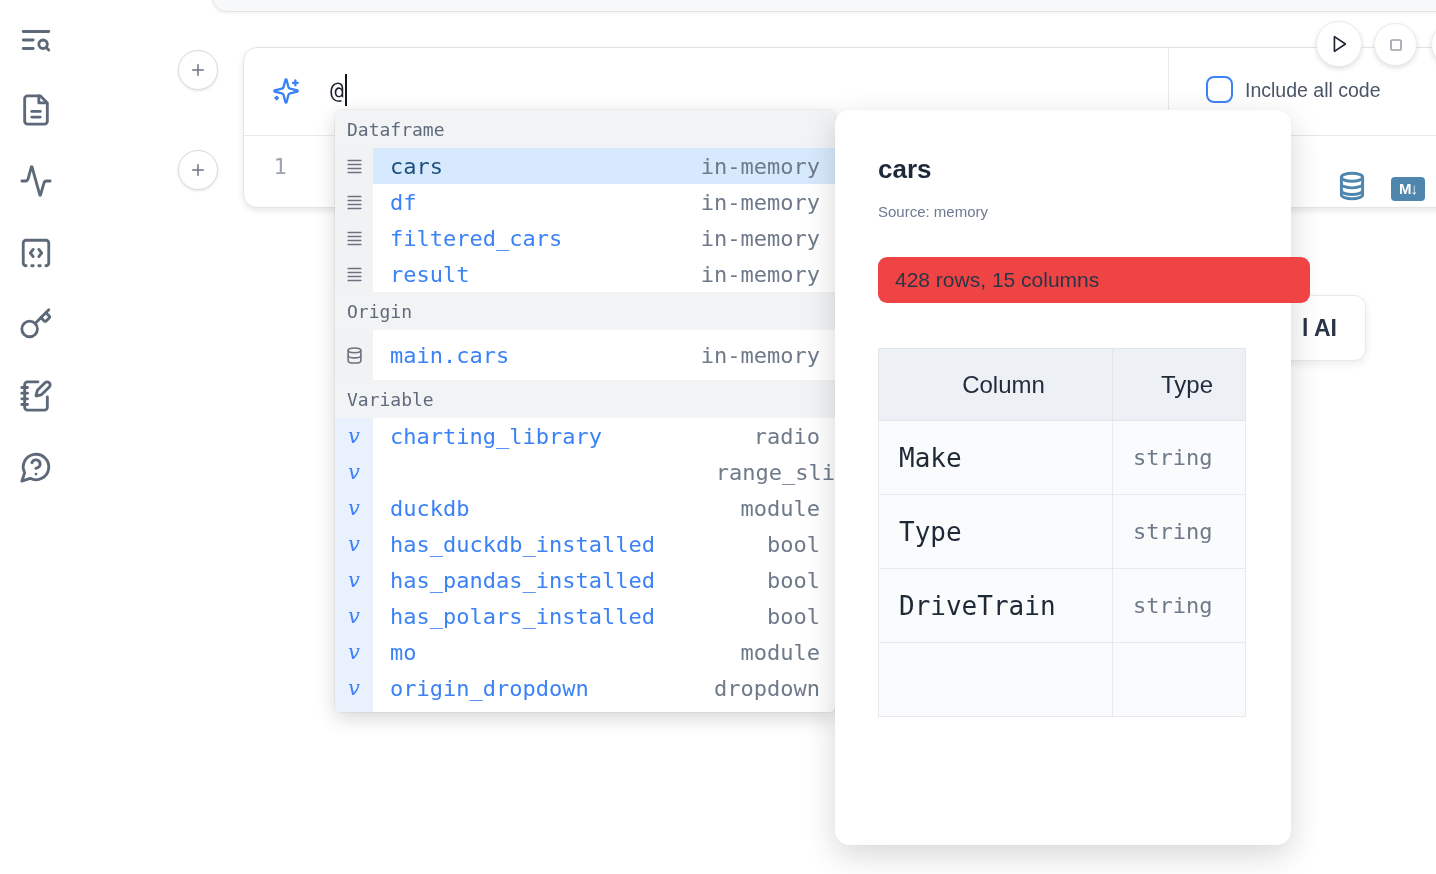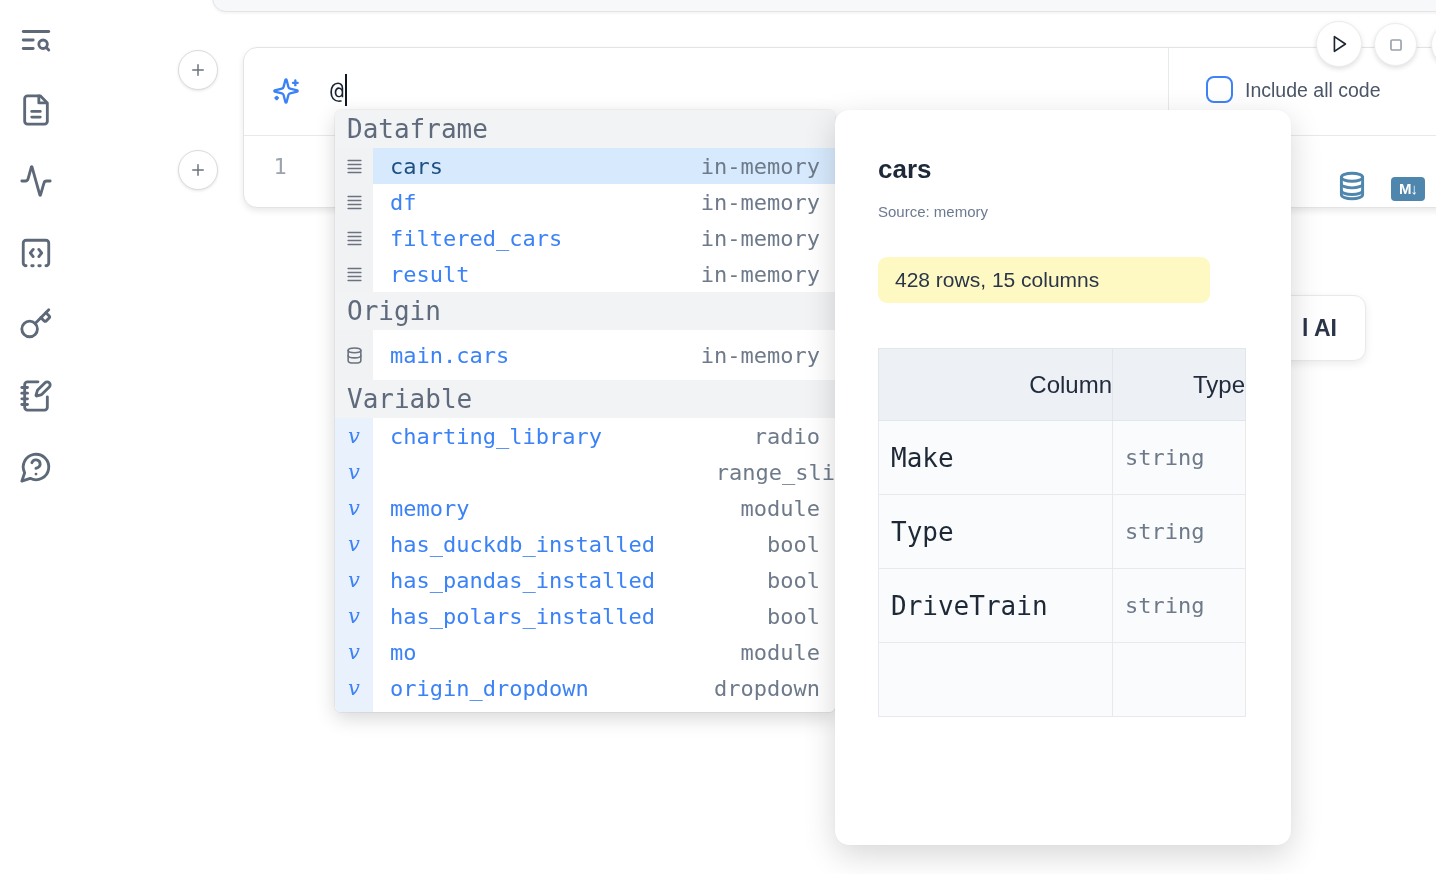--- a/index.html
+++ b/index.html
@@ -62,21 +62,21 @@
   
   #ai-btn { position:absolute; left:1248px; top:295px; width:118px; height:66px; background:#fff;
     border:1px solid #e8e9eb; border-radius:12px; box-shadow:0 3px 8px rgba(0,0,0,.08); z-index:3;
     display:flex; align-items:center; justify-content:flex-end; padding-right:28px;
     font-weight:700; font-size:23px; color:#2b3548; cursor:pointer; white-space:pre; }
 
   
   #dropdown { position:absolute; left:335px; top:110px; width:500px; height:602px; background:#fff;
     z-index:20; border-radius:6px; overflow:hidden;
     box-shadow:0 6px 20px rgba(0,0,0,.16), 0 0 0 1px rgba(0,0,0,.04); }
-  .ac-header { height:38px; background:#f1f3f4; color:#5f6b7c; font-size:26px;
+  .ac-header { height:38px; background:#f1f3f4; color:#5f6b7c; font-size:18px;
     font-family:"DejaVu Sans Mono", monospace; display:flex; align-items:center; padding-left:12px; }
   .ac-item { height:36px; display:flex; align-items:stretch; background:#fff; cursor:pointer; }
   .ac-item.tall { height:50px; }
   .ac-gutter { width:38px; flex:none; background:#f1f2f3; display:flex; align-items:center;
     justify-content:center; color:#6b7280; }
   .ac-gutter svg { width:19px; height:19px; }
   .ac-gutter.var { background:#e9f1fc; }
   .var-glyph { font-family:"DejaVu Serif", serif; font-style:italic; color:#3d82f6; font-size:21px; }
   .ac-body { flex:1; display:flex; align-items:center; padding:0 15px 0 17px; min-width:0;
     font-family:"DejaVu Sans Mono", monospace; }
@@ -87,29 +87,29 @@
   .ac-body.flush { padding-right:0; }
   .ac-item.partial { height:18px; overflow:hidden; align-items:flex-start; }
   .ac-item.partial .ac-gutter, .ac-item.partial .ac-body { height:36px; }
 
   
   #preview-card { position:absolute; left:835px; top:110px; width:456px; height:735px; background:#fff;
     border-radius:14px; z-index:30;
     box-shadow:0 10px 32px rgba(0,0,0,.16), 0 0 1px rgba(0,0,0,.08); }
   #pv-title  { position:absolute; left:43px; top:44px;  font-size:26px; font-weight:700; color:#1d2838; }
   #pv-source { position:absolute; left:43px; top:93px;  font-size:15px; color:#6b7a90; }
-  #pv-badge  { position:absolute; left:43px; top:147px; width:332px; height:46px; background:#fef9c3;
+  #pv-badge  { position:absolute; left:43px; top:147px; width:432px; height:46px; background:#ef4444;
     border-radius:9px; font-size:21px; color:#2b3548; display:flex; align-items:center; padding-left:17px; }
   #pv-table-wrap { position:absolute; left:43px; top:238px; width:368px; height:458px; overflow:hidden; }
   #pv-table { width:100%; border-collapse:collapse; table-layout:fixed; }
   #pv-table col.c1 { width:234px; }
   #pv-table th { height:72px; background:#edf1f6; border:1px solid #e2e5ea;
     font-family:"Liberation Sans", sans-serif; font-weight:400; font-size:24px; color:#222c3d;
-    text-align:right; padding-left:16px; }
-  #pv-table td { height:74px; border:1px solid #e7e9ed; background:#fafbfc; padding-left:12px;
+    text-align:center; padding-left:16px; }
+  #pv-table td { height:74px; border:1px solid #e7e9ed; background:#fafbfc; padding-left:20px;
     font-family:"DejaVu Sans Mono", monospace; font-size:26px; color:#1e2937; }
   #pv-table td.type-cell { font-size:22px; color:#6e7a8a; }
 </style>
 </head>
 <body>
 
 <div id="sidebar">
     <div class="side-icon" style="top: 23px;">
       <svg class="icn" viewBox="0 0 24 24">
         <path d="M21 6H3"></path>
@@ -317,21 +317,21 @@
       </div>
       <div class="ac-body flush">
         <span class="ac-type">range_sli</span>
       </div>
     </div>
     <div class="ac-item">
       <div class="ac-gutter var">
         <span class="var-glyph">v</span>
       </div>
       <div class="ac-body">
-        <span class="ac-name">memory</span>
+        <span class="ac-name">duckdb</span>
         <span class="ac-type">module</span>
       </div>
     </div>
     <div class="ac-item">
       <div class="ac-gutter var">
         <span class="var-glyph">v</span>
       </div>
       <div class="ac-body">
         <span class="ac-name">has_duckdb_installed</span>
         <span class="ac-type">bool</span>

